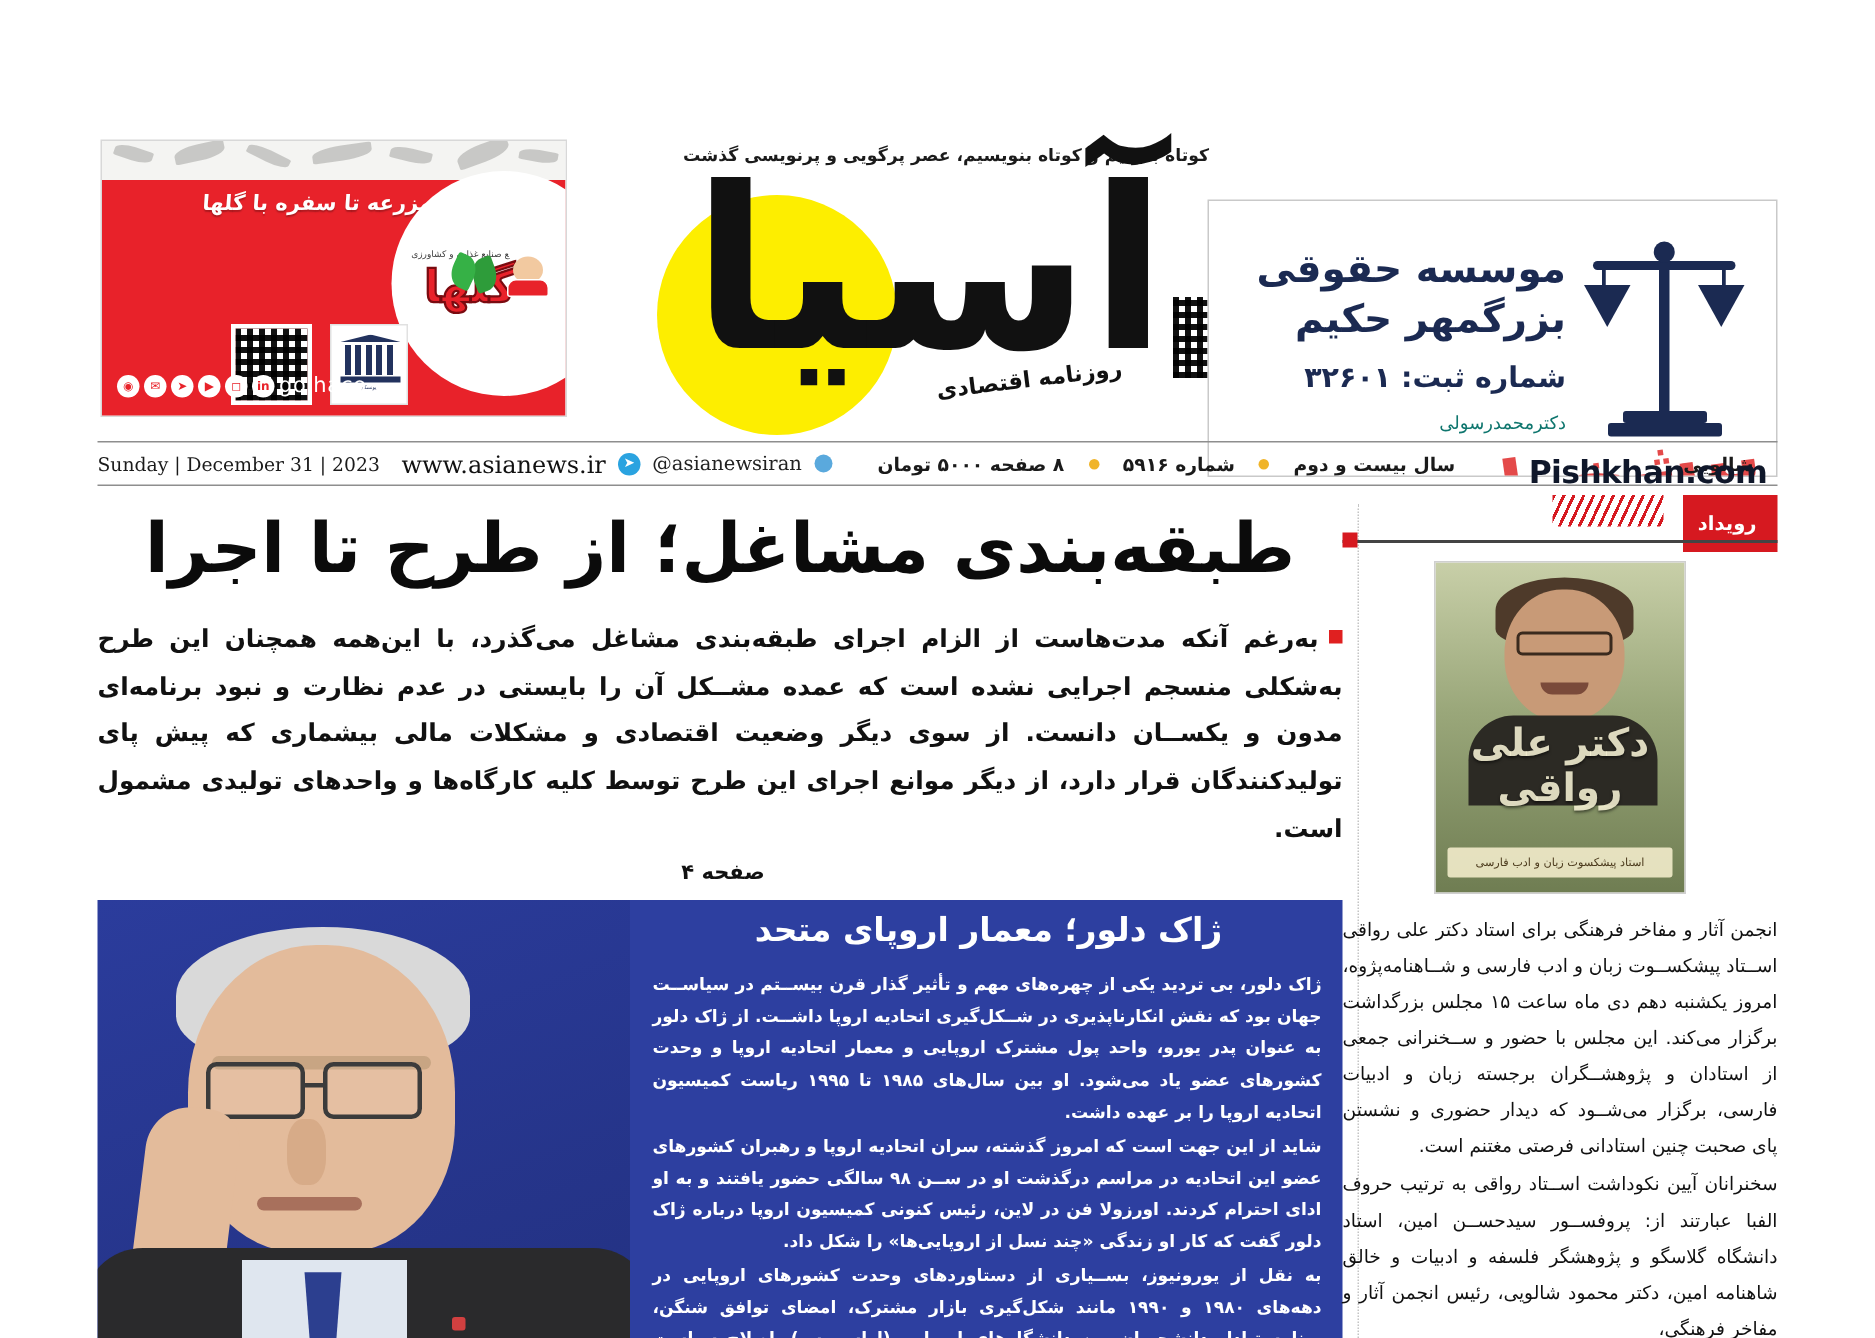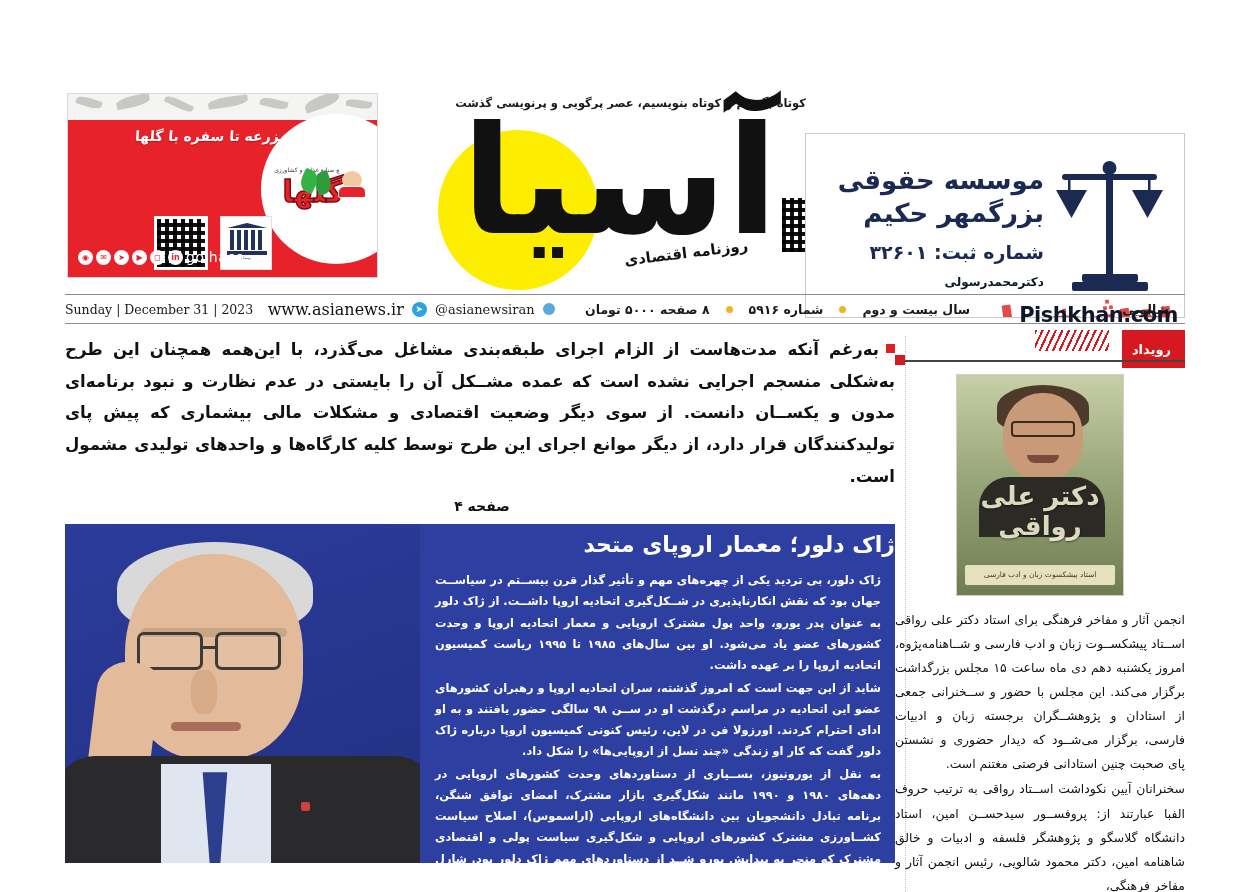--- a/index.html
+++ b/index.html
@@ -141,21 +141,21 @@
     position: absolute; right: 65px; top: 93px;
     width: 380px; height: 185px;
     border: 1px solid #c9c9c9; background: #ffffff;
     overflow: hidden;
     margin-top: 40px;
   }
   .scales { position: absolute; right: 18px; top: 22px; width: 112px; height: 142px; }
   .legal-lines { position: absolute; right: 140px; top: 30px; text-align: right; direction: rtl; }
   .legal-l1, .legal-l2 { font-size: 26px; font-weight: bold; color: #1b2a52; line-height: 1.28; white-space: nowrap; }
   .legal-reg { margin-top: 10px; font-size: 19px; color: #1b2a52; font-weight: 600; white-space: nowrap; }
-  .legal-person { margin-top: 12px; font-size: 12px; color: #0f172a; font-weight: 700; }
+  .legal-person { margin-top: 12px; font-size: 12px; color: #0f766e; font-weight: 400; }
   .pishkhan-wm {
     position: absolute; right: 10px; bottom: -30px;
     font-size: 50px; color: #e23b3b; font-weight: bold; direction: rtl;
     transform: rotate(-8deg); opacity: .92; pointer-events: none;
   }
   .pishkhan-dom {
     position: absolute; right: 72px; top: 303px;
     font-size: 21px; color: #0f172a; font-weight: bold; direction: ltr;
     letter-spacing: -.5px; z-index: 9;
   }
@@ -182,21 +182,21 @@
   .main {
     position: absolute; left: 65px; top: 330px; width: 830px; height: 562px;
     direction: rtl;
   }
   .lead-headline {
     margin-top: 6px;
     font-size: 46px; font-weight: bold; color: #0b0b0b;
     text-align: center; line-height: 1.28; letter-spacing: -1px;
   }
   .lead-body {
-    margin-top: 4px;
+    margin-top: 15px;
     font-size: 16.5px; color: #111; line-height: 1.92;
     text-align: justify; font-weight: 600;
   }
   .lead-marker {
     display: inline-block; width: 9px; height: 9px; background: #e02020;
     margin-left: 7px; vertical-align: 2px;
   }
   .lead-page {
     margin-top: 6px; font-size: 14px; font-weight: bold; color: #111; text-align: center;
     padding-left: 4px;
@@ -222,21 +222,21 @@
   .bb-photo .nose { position:absolute; left:126px; top:146px; width:26px; height:44px; background:#d7ab88; border-radius:40%; }
   .bb-photo .mouth { position:absolute; left:106px; top:198px; width:70px; height:9px; background:#a8705c; border-radius:6px; }
   .bb-photo .hand { position:absolute; left:28px; top:138px; width:62px; height:118px; background:#e3bb9b; border-radius:30px 22px 16px 16px; transform: rotate(7deg); }
   .bb-photo .suit { position:absolute; left:-10px; top:232px; width:380px; height:120px; background:#2a2a2c; border-radius:40px 40px 0 0; }
   .bb-photo .shirt { position:absolute; left:96px; top:240px; width:110px; height:100px; background:#dfe6ef; }
   .bb-photo .tie { position:absolute; left:128px; top:248px; width:44px; height:92px; background:#2c3f8f; clip-path: polygon(22% 0,78% 0,62% 100%,38% 100%); }
   .bb-photo .pin { position:absolute; left:236px; top:278px; width:9px; height:9px; background:#d14040; border-radius:2px; }
 
   .bb-head {
     position: absolute; right: 0; top: 8px; width: 472px;
-    text-align: right; color: #ffffff; font-size: 22px; font-weight: bold;
+    text-align: center; color: #ffffff; font-size: 22px; font-weight: bold;
     letter-spacing: -.3px;
   }
   .bb-body {
     position: absolute; right: 14px; top: 46px; width: 446px;
     color: #ffffff; font-size: 11.4px; line-height: 1.85;
     text-align: justify; font-weight: 600;
   }
   .bb-body p { margin-bottom: 2px; }
 
   
@@ -382,20 +382,21 @@
       <span class="tg-icon">➤</span>
       <span class="ib-handle">@asianewsiran</span>
       <span class="in-icon"></span>
     </div>
     <div class="ib-spacer" style="max-width:30px;"></div>
     <span class="ib-date">Sunday | December 31 | 2023</span>
   </div>
 
   <div class="main">
 
+    <h1 class="lead-headline">طبقه‌بندی مشاغل؛ از طرح تا اجرا</h1>
 
     <div class="lead-body">
       <span class="lead-marker"></span><span>به‌رغم آنکه مدت‌هاست از الزام اجرای طبقه‌بندی مشاغل می‌گذرد، با این‌همه همچنان این طرح به‌شکلی منسجم اجرایی نشده است که عمده مشــکل آن را بایستی در عدم نظارت و نبود برنامه‌ای مدون و یکســان دانست. از سوی دیگر وضعیت اقتصادی و مشکلات مالی بیشماری که پیش پای تولیدکنندگان قرار دارد، از دیگر موانع اجرای این طرح توسط کلیه کارگاه‌ها و واحدهای تولیدی مشمول است.</span>
     </div>
 
     <div class="lead-page">صفحه ۴</div>
 
     <div class="blue-box">
 
       <div class="bb-photo">

